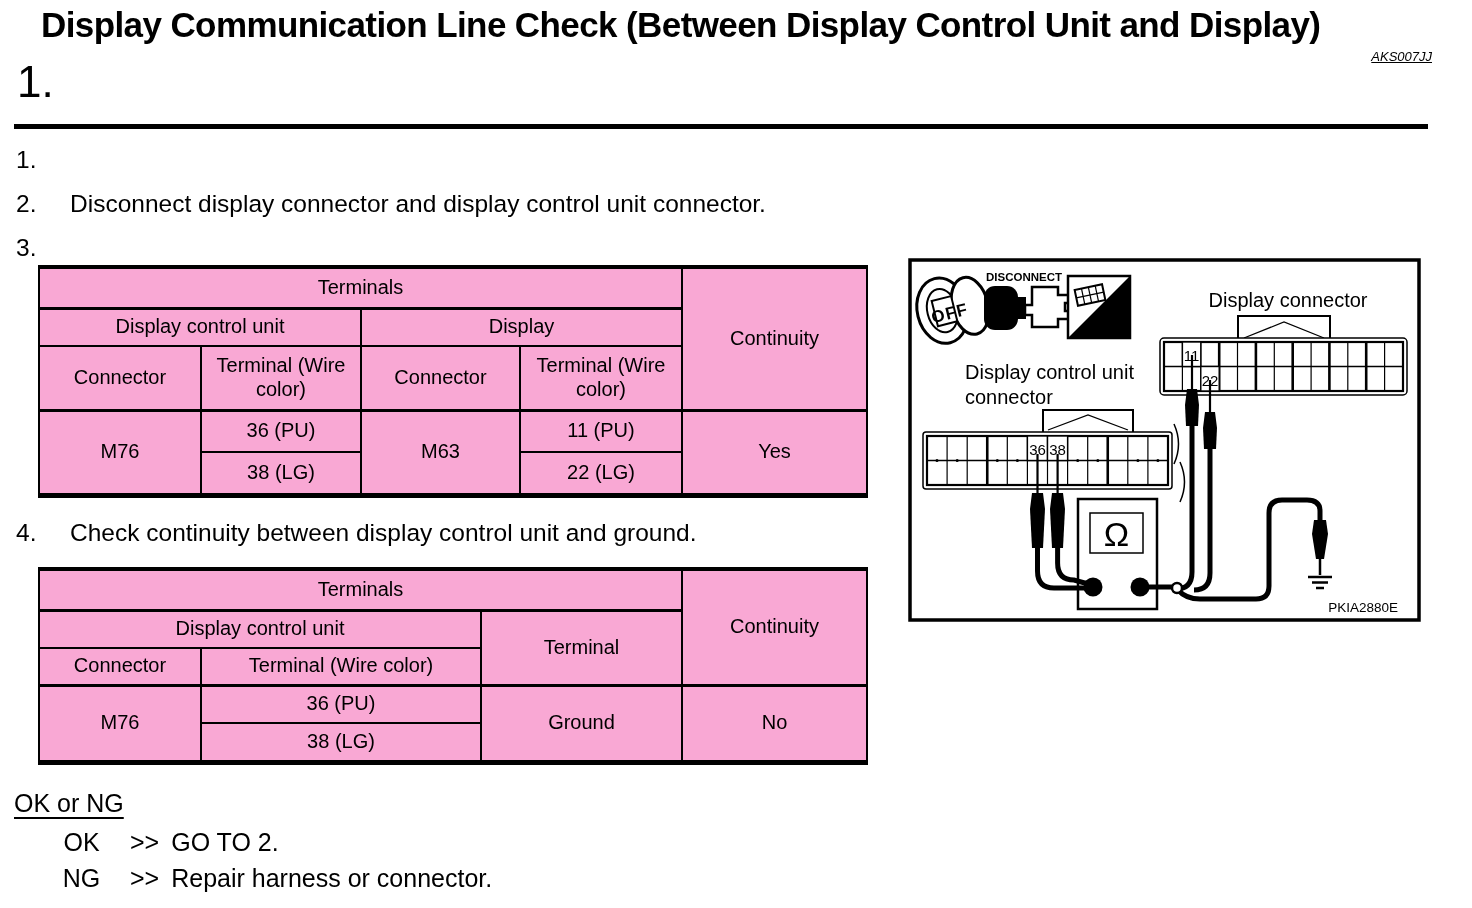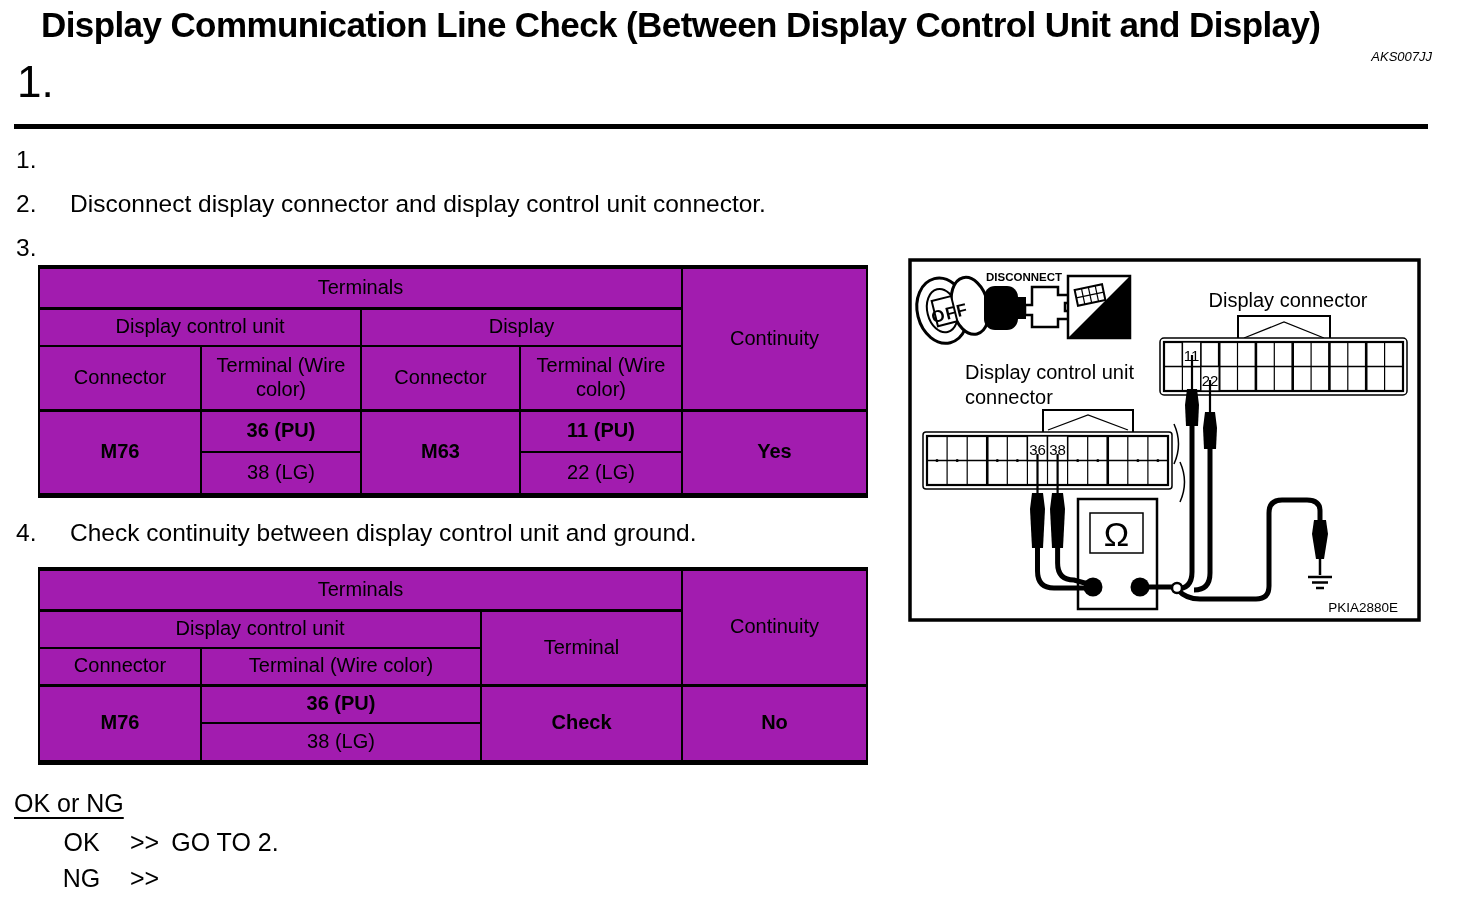--- a/index.html
+++ b/index.html
@@ -6,43 +6,43 @@
   body{
     width:1472px;height:908px;position:relative;background:#fff;color:#000;
     font-family:"Liberation Sans", sans-serif;overflow:hidden;
     -webkit-font-smoothing:antialiased;
   }
   #page-title{
     position:absolute;left:17px;top:5px;font-size:35px;font-weight:bold;
     letter-spacing:-0.6px;white-space:nowrap;margin-left:24px;
   }
   #ref-code{
-    position:absolute;right:40px;top:49px;font-size:13px;font-style:italic;
+    position:absolute;right:40px;top:49px;font-size:13px;font-style:italic;text-decoration:underline;
   }
   #section-heading{
     position:absolute;left:17px;top:60px;display:flex;align-items:baseline;gap:21px;
   }
   .sec-num{font-size:44px;font-weight:400;line-height:1;}
   .sec-title{font-size:23px;font-weight:bold;letter-spacing:0.3px;}
   #rule{position:absolute;left:14px;top:124px;width:1414px;height:5px;background:#000;}
   #steps{position:absolute;left:16px;top:146px;font-size:24.5px;}
   .step{display:flex;margin-bottom:16px;white-space:nowrap;}
   .snum{width:54px;flex:0 0 54px;}
   #step4{position:absolute;left:16px;top:519px;font-size:24.5px;}
   .ctable{
-    border-collapse:collapse;table-layout:fixed;position:absolute;background:#a21caf;
+    border-collapse:collapse;table-layout:fixed;position:absolute;background:#f9a8d4;
     border:2px solid #000;border-top-width:4px;border-bottom-width:5px;
   }
   .ctable td{
     border:2px solid #000;font-size:20px;text-align:center;vertical-align:middle;
     padding:2px 6px;line-height:1.18;
   }
   .ctable tr.r1 td{border-bottom-width:3px;}
   .ctable tr.r2 td{border-bottom-width:1px;}
-  .ctable tr.r4 td{border-top-width:3px;font-weight:bold;}
+  .ctable tr.r4 td{border-top-width:3px;}
   #table1{left:38px;top:265px;}
   #table1 tr.r1{height:41px;} #table1 tr.r2{height:38px;} #table1 tr.r3{height:64px;}
   #table1 tr.r4{height:42px;} #table1 tr.r5{height:43px;}
   #table2{left:38px;top:567px;}
   #table2 tr.r1{height:41px;} #table2 tr.r2{height:38px;} #table2 tr.r3{height:37px;}
   #table2 tr.r4{height:38px;} #table2 tr.r5{height:39px;}
   #result-label{
     position:absolute;left:14px;top:789px;font-size:25px;
     text-decoration:underline;text-decoration-thickness:2px;text-underline-offset:5px;
   }
@@ -137,39 +137,40 @@
     <td colspan="2">Display control unit</td>
     <td rowspan="2">Terminal</td>
   </tr>
   <tr class="r3">
     <td>Connector</td>
     <td>Terminal (Wire color)</td>
   </tr>
   <tr class="r4">
     <td rowspan="2">M76</td>
     <td>36 (PU)</td>
-    <td rowspan="2">Check</td>
+    <td rowspan="2">Ground</td>
     <td rowspan="2">No</td>
   </tr>
   <tr class="r5">
     <td>38 (LG)</td>
   </tr>
 </tbody>
   </table>
 
 <div id="result-label">OK or NG</div>
 <div id="outcomes">
   <div class="outcome">
     <span class="oname">OK</span>
     <span class="oarrow">&gt;&gt;</span>
     <span>GO TO 2.</span>
   </div>
   <div class="outcome">
     <span class="oname">NG</span>
     <span class="oarrow">&gt;&gt;</span>
+    <span>Repair harness or connector.</span>
   </div>
 </div>
 
 <svg id="diagram" width="513" height="364" viewBox="0 0 513 364" xmlns="http://www.w3.org/2000/svg">
   <rect x="2" y="2" width="509" height="360" fill="#fff" stroke="#000" stroke-width="3.5"></rect>
 
   <g transform="rotate(-14 45 50)">
     <ellipse cx="34" cy="50" rx="25" ry="33" fill="#fff" stroke="#000" stroke-width="3"></ellipse>
     <ellipse cx="34" cy="50" rx="15" ry="22" fill="#fff" stroke="#000" stroke-width="2"></ellipse>
     <ellipse cx="62" cy="52" rx="18" ry="29" fill="#fff" stroke="#000" stroke-width="3"></ellipse>

